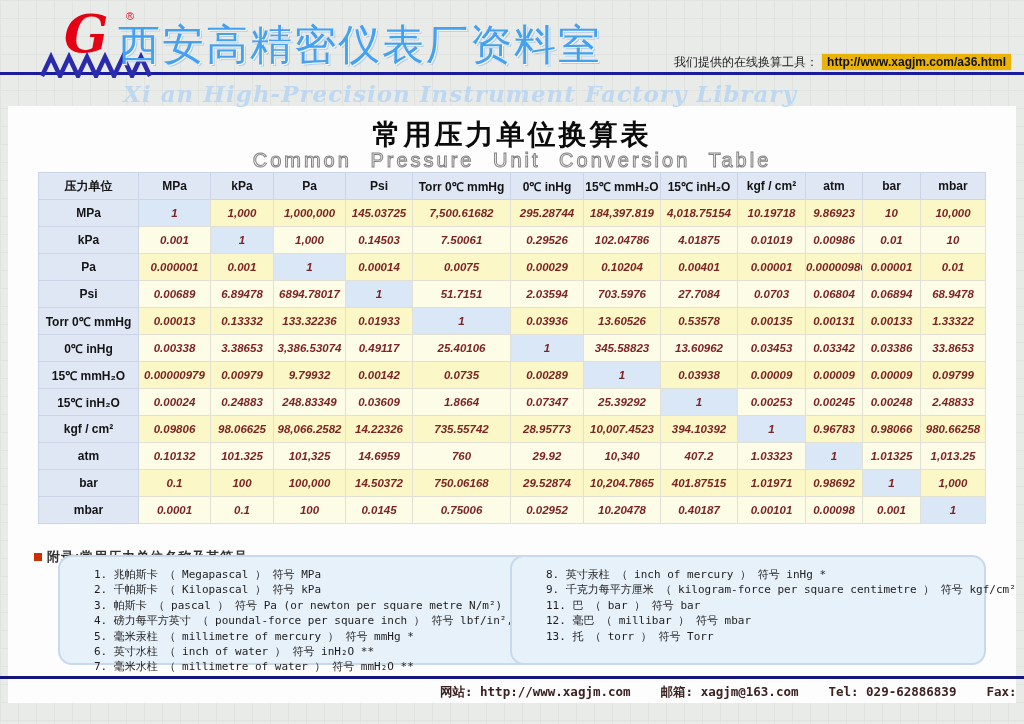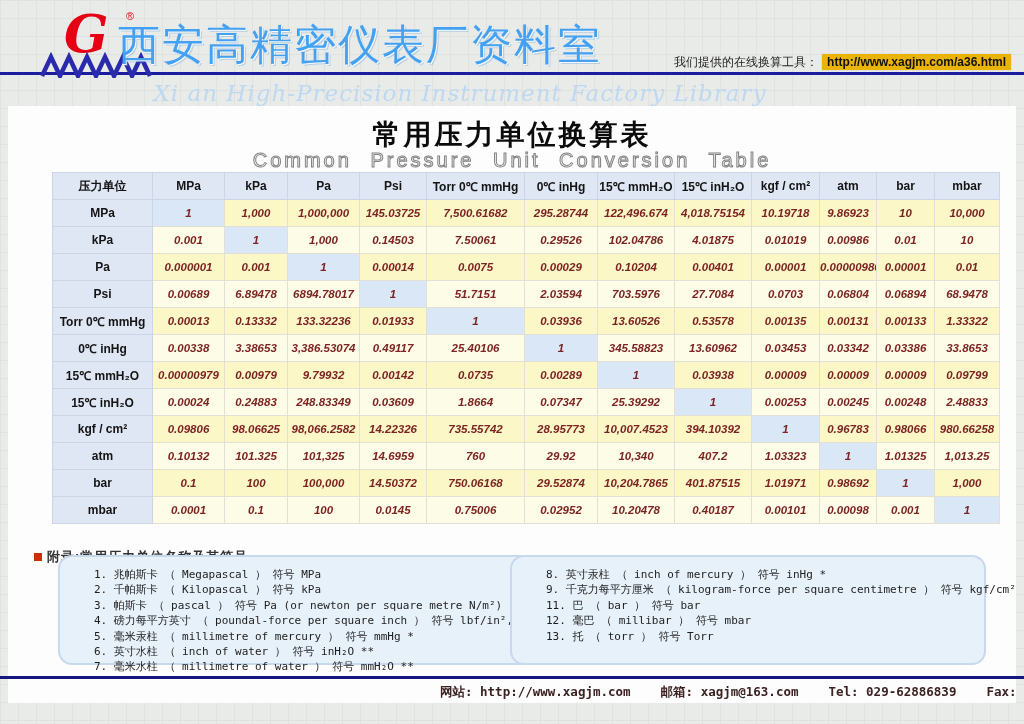--- a/index.html
+++ b/index.html
@@ -38,36 +38,36 @@
     position:absolute; right:12px; top:53px;
     display:flex; align-items:center; gap:3px; font-size:12px; color:#222;
     white-space:nowrap;
   }
   .tool-url{
     background:#eab308; border:1px solid #e0e0e0; padding:1px 5px;
     font-family:Liberation Sans, sans-serif; font-weight:bold; font-size:12px; color:#111;
   }
   .subtitle-stylized{
     position:absolute; left:0; top:80px; width:920px; text-align:center;
-    font-family:"DejaVu Serif", serif; font-style:italic; font-weight:normal;
+    font-family:"DejaVu Serif", serif; font-style:italic; font-weight:bold;
     font-size:23px; color:#bdd8f0; letter-spacing:1px; white-space:nowrap;
   }
   
   .main-title{
     position:absolute; left:0; top:116px; width:1024px; text-align:center;
     font-size:28px; font-weight:bold; color:#0b0b0b; letter-spacing:3px;
   }
   .main-title-en{
     position:absolute; left:0; top:149px; width:1024px; text-align:center;
     font-size:20px; font-weight:400; letter-spacing:3px; word-spacing:10px;
     color:#f4f4f4; -webkit-text-stroke:1px #828282; white-space:nowrap;
   }
   
   table.conv{
-    position:absolute; left:52px; top:172px; width:947px;
+    position:absolute; left:38px; top:172px; width:947px;
     border-collapse:collapse; table-layout:fixed;
     border:1px solid #bfbfbf;
   }
   table.conv th, table.conv td{
     height:27px; text-align:center; vertical-align:middle;
     border:1px solid #e2e0d4; overflow:hidden; white-space:nowrap;
   }
   .hcell{
     background:#dfe6f4; color:#141414; font-weight:bold; font-size:12px;
     border-color:#ccd4e8 !important;
@@ -171,21 +171,21 @@
   </thead>
   <tbody>
       <tr>
         <th class="lcell">MPa</th>
         <td class="vcell diag">1</td>
         <td class="vcell stripeA">1,000</td>
         <td class="vcell stripeA">1,000,000</td>
         <td class="vcell stripeA">145.03725</td>
         <td class="vcell stripeA">7,500.61682</td>
         <td class="vcell stripeA">295.28744</td>
-        <td class="vcell stripeA">122,496.674</td>
+        <td class="vcell stripeA">184,397.819</td>
         <td class="vcell stripeA">4,018.75154</td>
         <td class="vcell stripeA">10.19718</td>
         <td class="vcell stripeA">9.86923</td>
         <td class="vcell stripeA">10</td>
         <td class="vcell stripeA">10,000</td>
       </tr>
       <tr>
         <th class="lcell">kPa</th>
         <td class="vcell stripeB">0.001</td>
         <td class="vcell diag">1</td>

